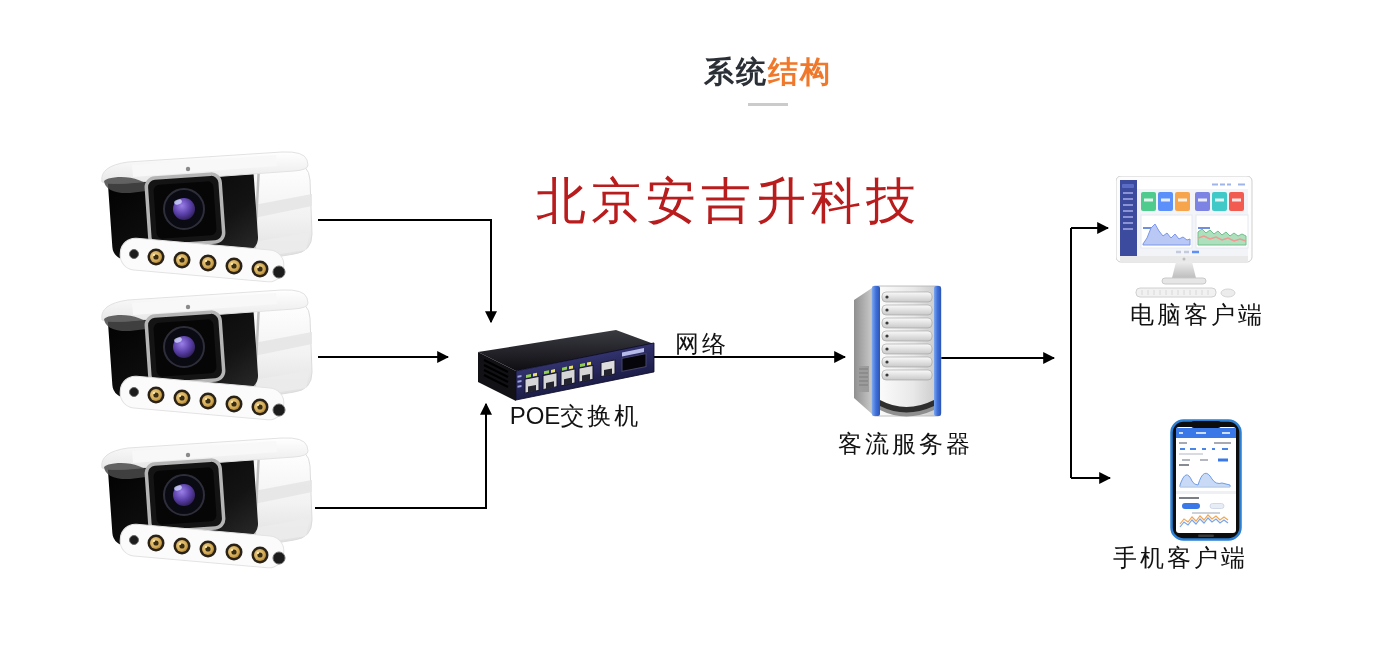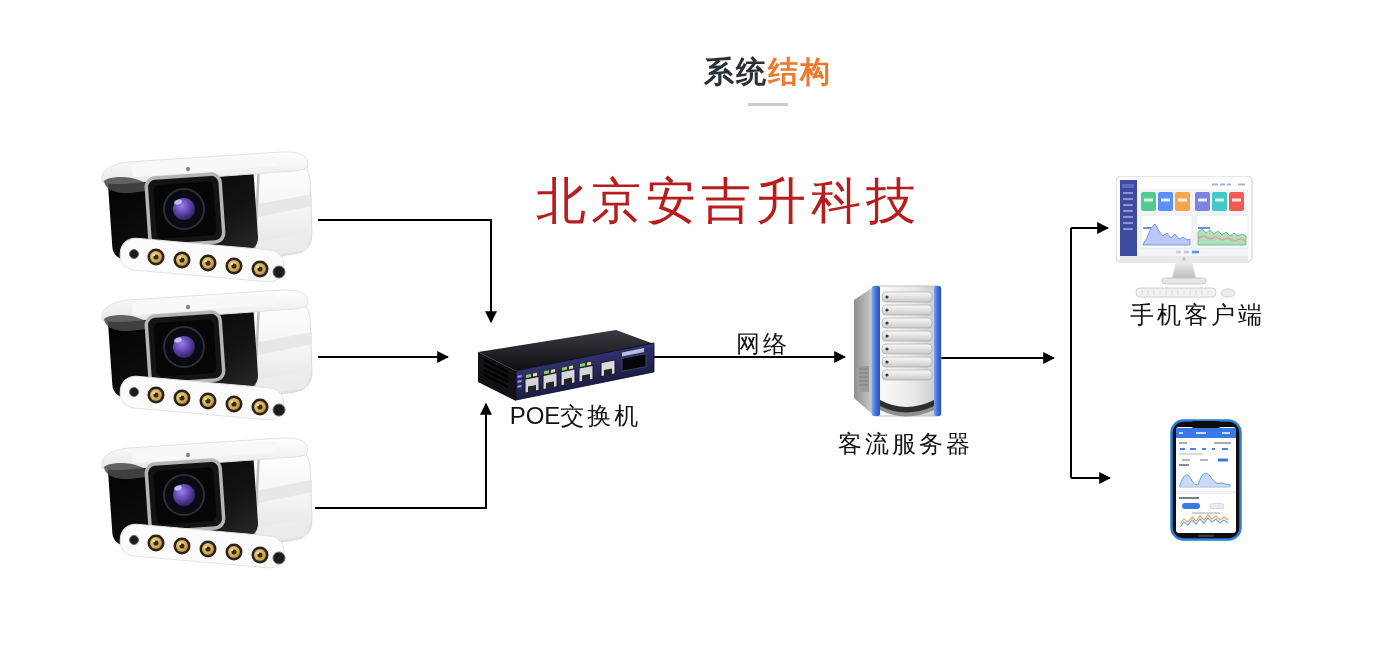--- a/index.html
+++ b/index.html
@@ -22,21 +22,21 @@
     white-space:nowrap;font-weight:400;user-select:none;
   }
   
   .device{display:block;}
   
   .dev-label{
     font-family:"DejaVu Serif","Liberation Serif",serif;
     font-size:24px;color:#121212;letter-spacing:3px;text-align:center;white-space:nowrap;
   }
   #label-switch{left:498px;top:400px;width:155px;}
-  #label-network{left:713px;top:328px;width:100px;}
+  #label-network{left:652px;top:328px;width:100px;}
   #label-server{left:838px;top:428px;width:130px;}
   #label-pc{left:1130px;top:299px;width:135px;}
   #label-phone{left:1113px;top:542px;width:135px;}
   #connector-layer{left:0;top:0;pointer-events:none;}
 </style>
 </head>
 <body>
 
 <div id="canvas">
 
@@ -306,19 +306,20 @@
   <div id="label-network" class="abs dev-label">网络</div>
 
   <svg class="abs device" style="left:850px;top:282px" width="95" height="148">
       <use href="#sym-server"></use>
     </svg>
   <div id="label-server" class="abs dev-label">客流服务器</div>
 
   <svg class="abs device" style="left:1116px;top:176px" width="140" height="124">
       <use href="#sym-monitor"></use>
     </svg>
-  <div id="label-pc" class="abs dev-label">手机客户端</div>
+  <div id="label-pc" class="abs dev-label">电脑客户端</div>
 
   <svg class="abs device" style="left:1170px;top:419px" width="72" height="122">
       <use href="#sym-phone"></use>
     </svg>
+  <div id="label-phone" class="abs dev-label">手机客户端</div>
 
 </div>
 
 </body></html>

